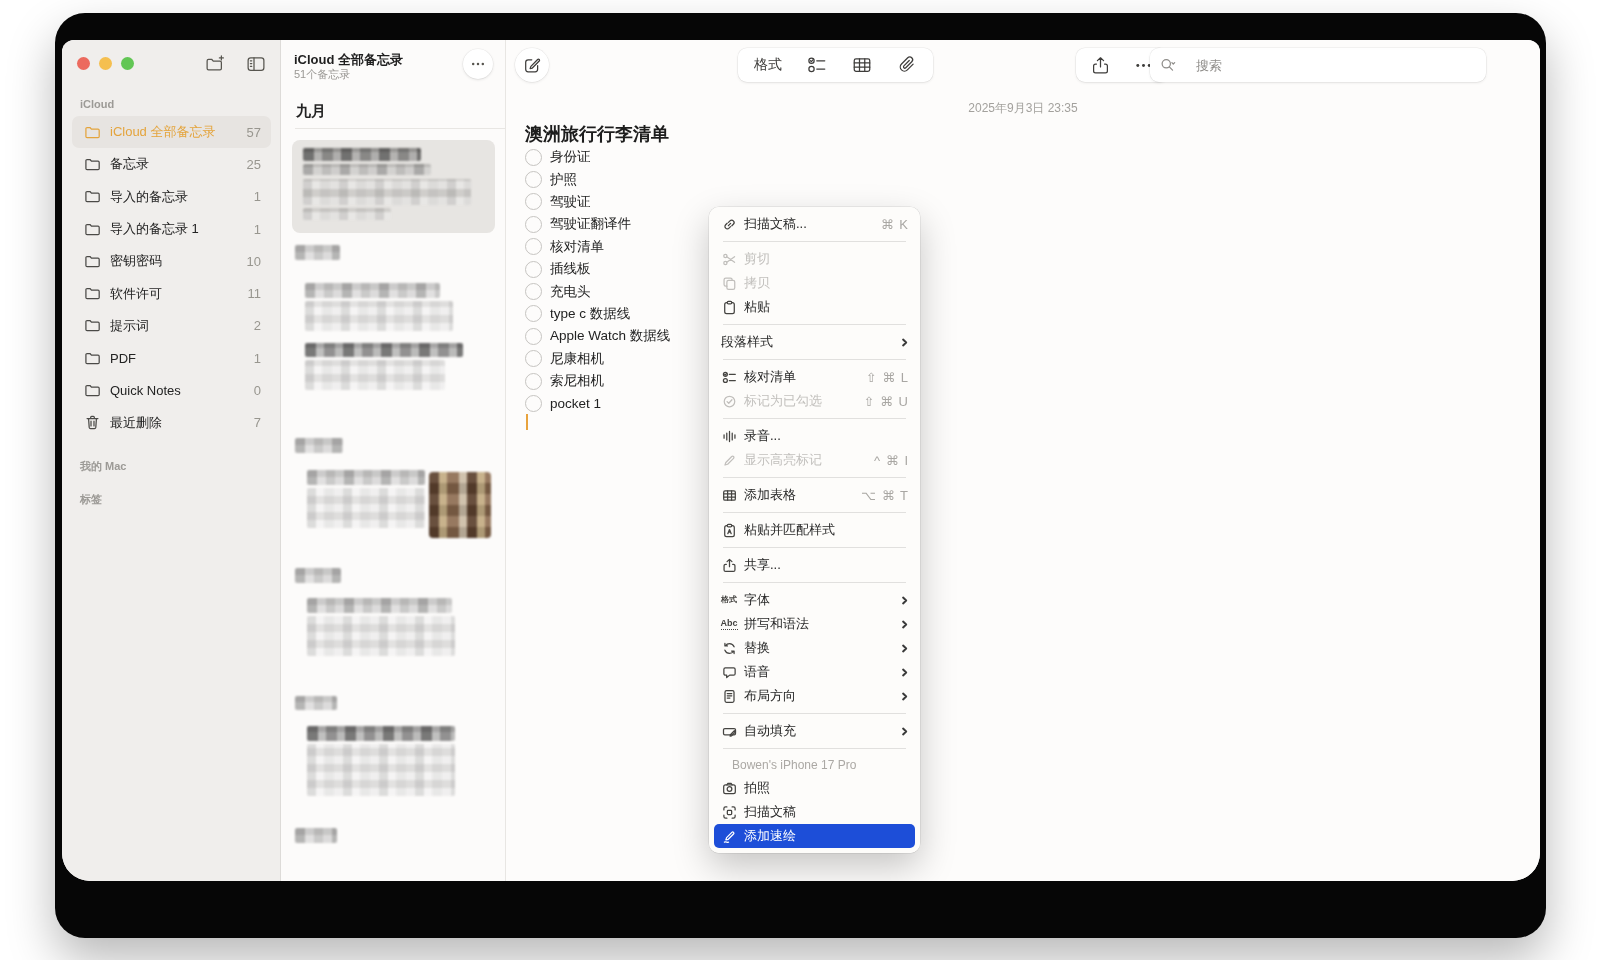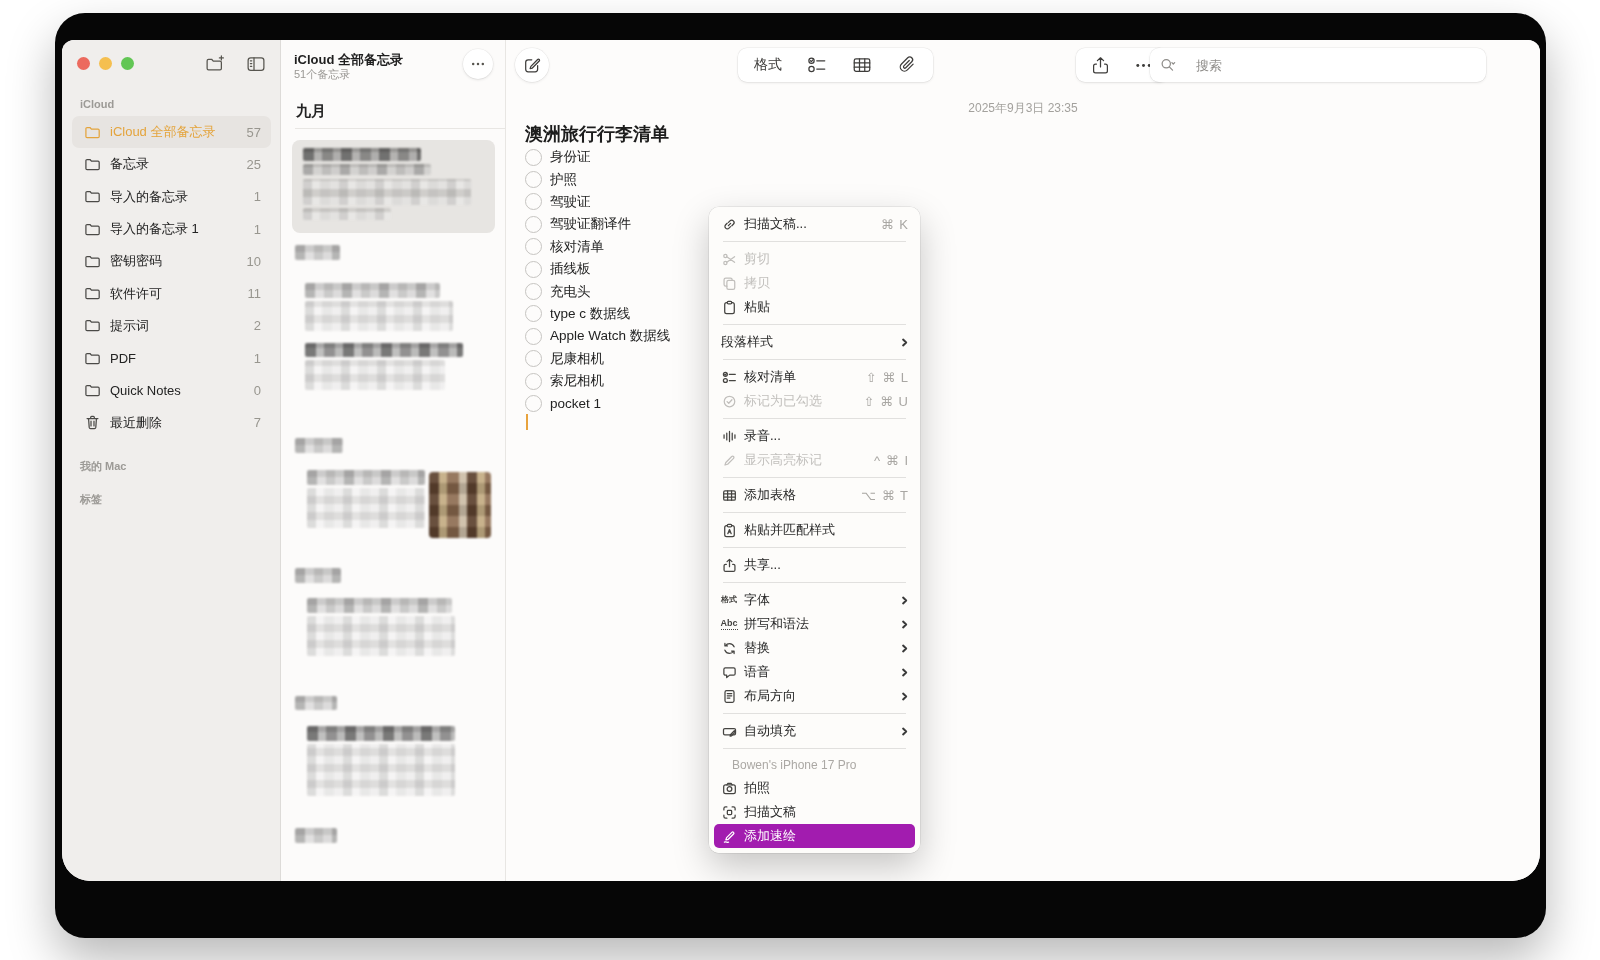--- a/index.html
+++ b/index.html
@@ -89,21 +89,21 @@
 
   
   .ctx-menu { position:absolute; left:203px; top:167px; width:211px; background:rgba(253,252,250,.98);
     border-radius:10px; padding:5px;
     box-shadow:0 0 0 .5px rgba(0,0,0,.12), 0 14px 36px rgba(0,0,0,.22); }
   .menu-item { height:24px; display:flex; align-items:center; gap:7px; padding:0 6px 0 7px;
     border-radius:5px; font-size:13px; color:#272727; }
   .menu-item .mi { width:16px; display:flex; justify-content:center; color:#454441; flex:none; }
   .menu-item .mi svg { width:15px; height:15px; }
   .menu-item.disabled, .menu-item.disabled .mi { color:#C1BFBC; }
-  .menu-item.highlighted { background:#a21caf; color:#fff; }
+  .menu-item.highlighted { background:#1d4ed8; color:#fff; }
   .menu-item.highlighted .mi { color:#fff; }
   .mlabel { flex:1; white-space:nowrap; }
   .mshort { color:#A9A7A3; font-size:13px; letter-spacing:1px; margin-left:auto; white-space:nowrap; }
   .mchev { margin-left:auto; color:#3A3A3A; display:flex; }
   .mchev svg { width:9px; height:9px; }
   .menu-divider { height:1px; background:rgba(60,60,60,.14); margin:5px 9px; }
   .menu-header { height:22px; display:flex; align-items:center; padding-left:7px;
     font-size:12px; font-weight:500; color:#ABA8A4;margin-left:11px; }
   .mini-txt { font-size:8px; font-weight:700; letter-spacing:0; line-height:1; }
   .mini-txt.abc { font-size:9px; border-bottom:1.5px dotted currentColor; padding-bottom:1px; }

